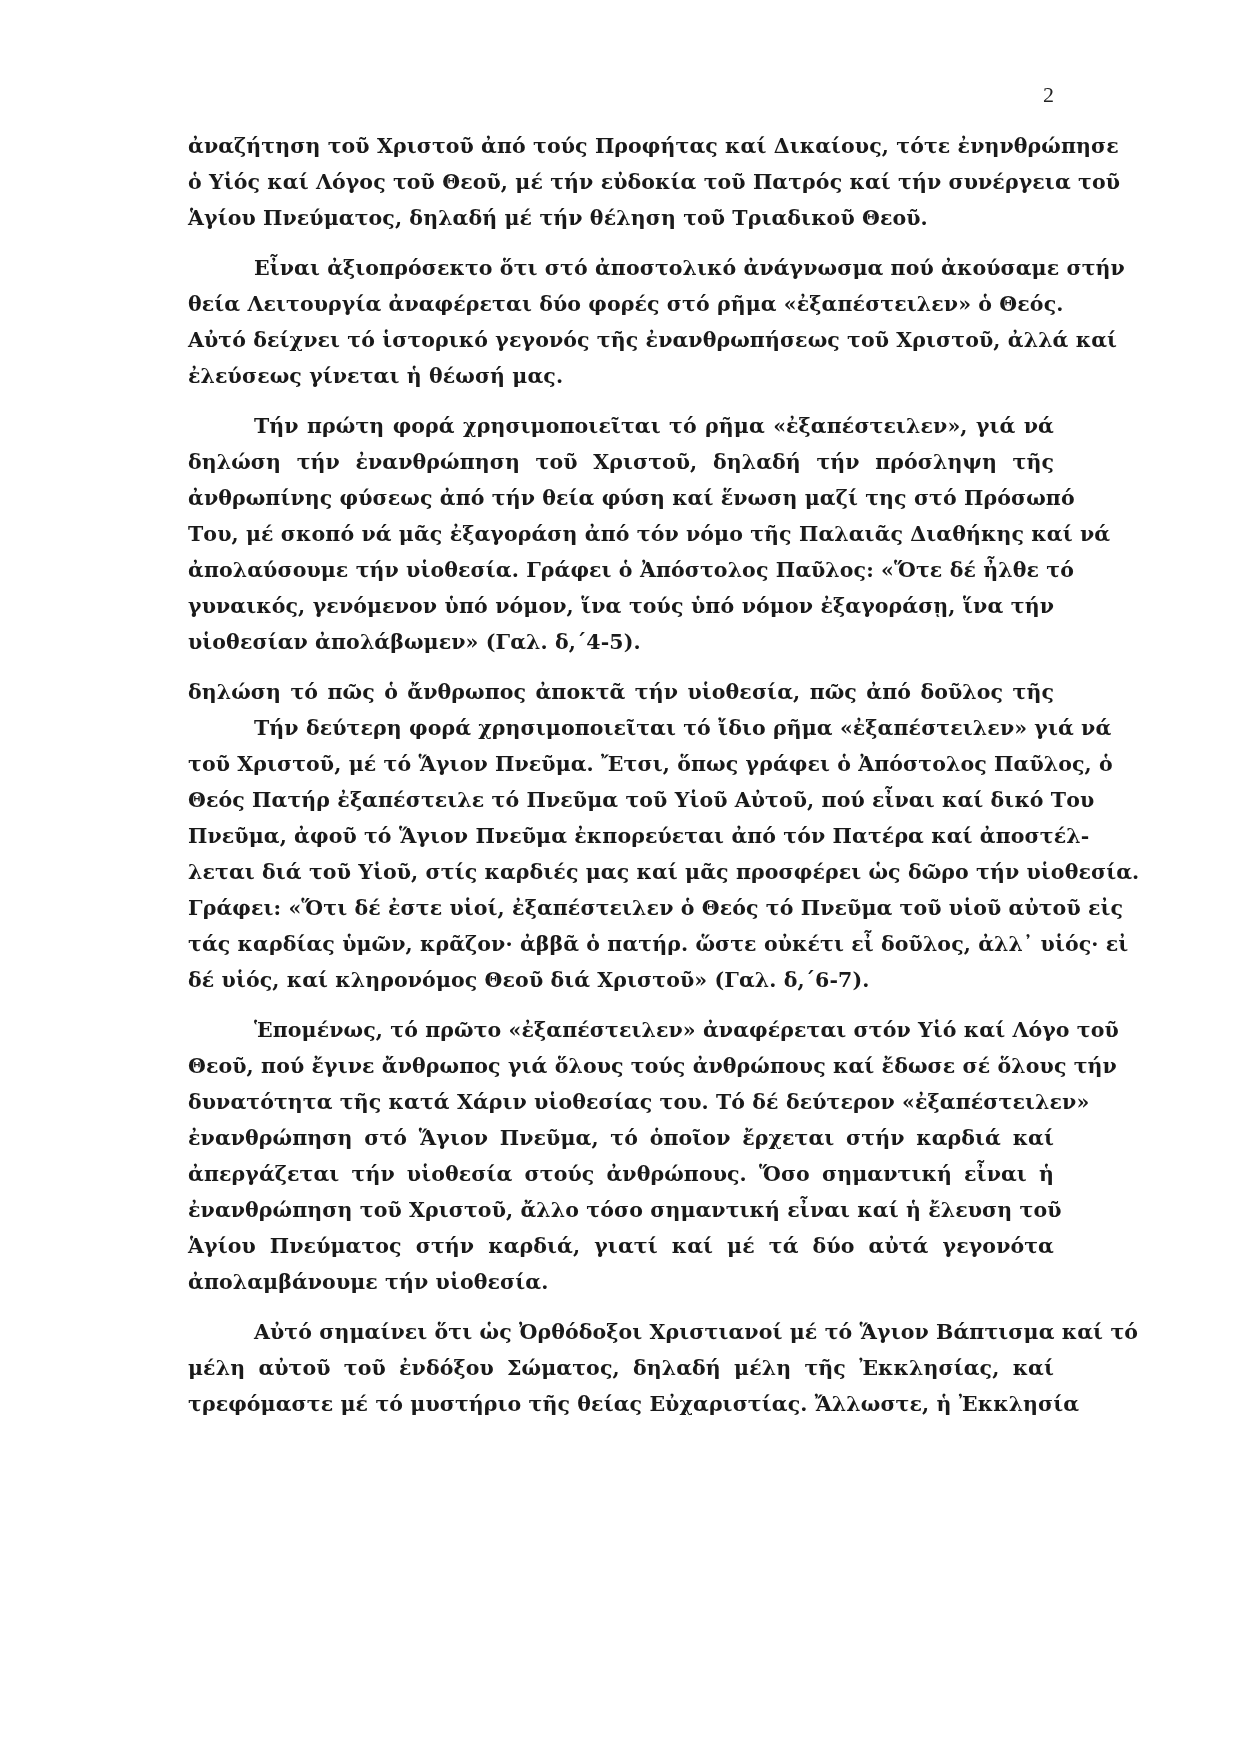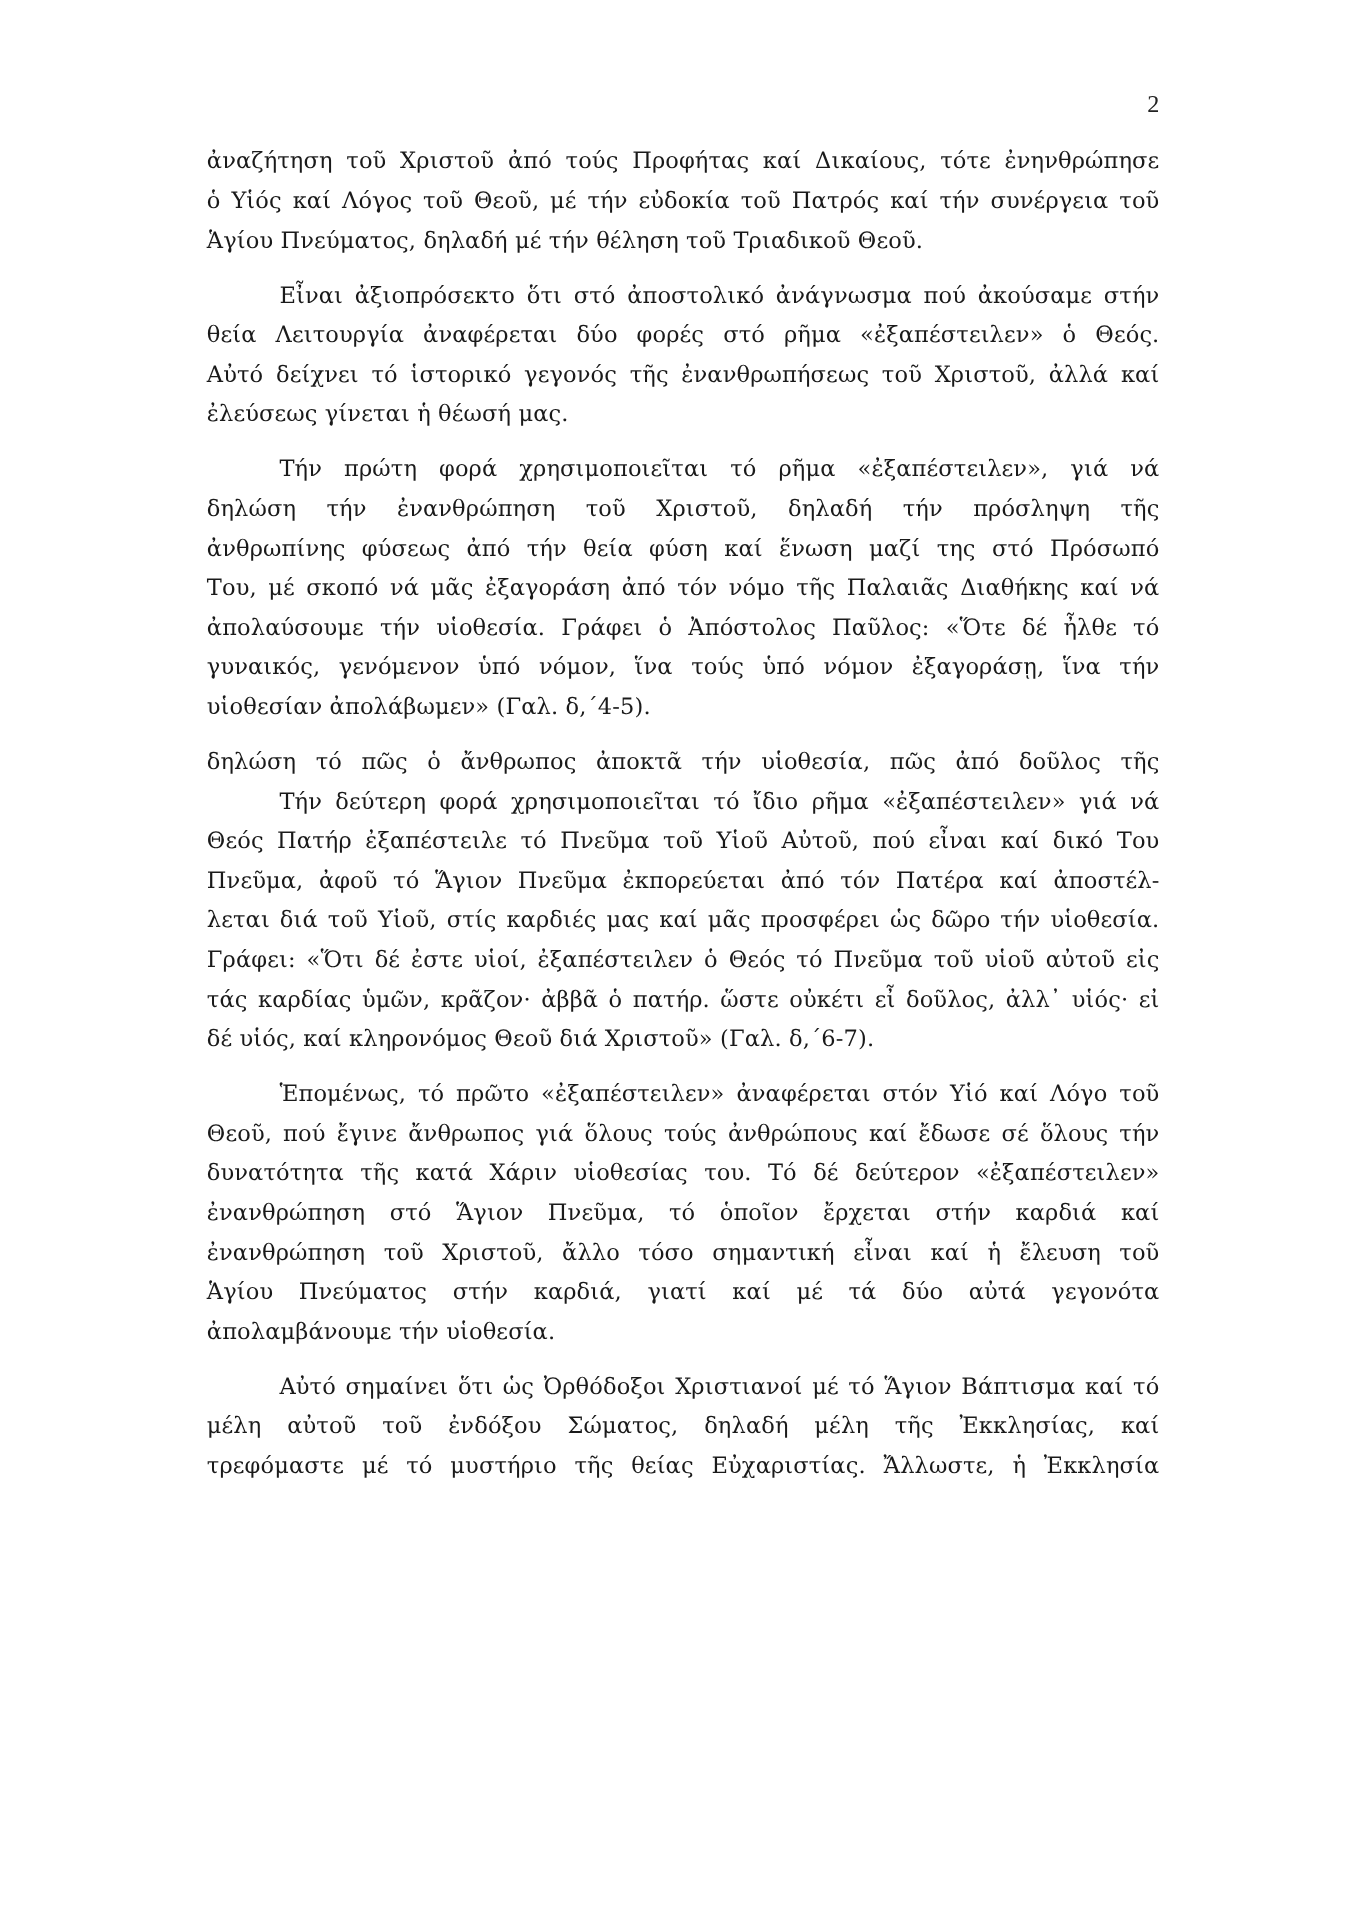--- a/index.html
+++ b/index.html
@@ -9,21 +9,21 @@
     background: #ffffff; color: #1a1a1a;
     font-family: "DejaVu Serif", "Liberation Serif", serif;
   }
   .page-number {
     position: absolute; top: 82px; left: 1030px; width: 24px; text-align: right;
     font-family: "Liberation Serif", serif; font-size: 22px; color: #222;
   }
   .body-text {
     position: absolute; left: 188px; top: 128px; width: 866px;
   }
-  .para { margin: 0 0 14px 0; }
+  .para { margin: 0 0 14px 0; font-weight: bold; }
   .line {
     display: block; height: 36px; line-height: 36px;
     font-size: 20.5px; letter-spacing: 0.1px;
     text-align: justify; text-align-last: justify; white-space: nowrap;
     overflow: visible;
   }
   .line.last { text-align-last: left; }
   .line.indent { padding-left: 66px; }
 </style>
 </head>
@@ -48,32 +48,34 @@
         <span class="line">δηλώση τήν ἐνανθρώπηση τοῦ Χριστοῦ, δηλαδή τήν πρόσληψη τῆς</span>
         <span class="line">ἀνθρωπίνης φύσεως ἀπό τήν θεία φύση καί ἕνωση μαζί της στό Πρόσωπό</span>
         <span class="line">Του, μέ σκοπό νά μᾶς ἐξαγοράση ἀπό τόν νόμο τῆς Παλαιᾶς Διαθήκης καί νά</span>
         <span class="line">ἀπολαύσουμε τήν υἱοθεσία. Γράφει ὁ Ἀπόστολος Παῦλος: «Ὅτε δέ ἦλθε τό</span>
         <span class="line">γυναικός, γενόμενον ὑπό νόμον, ἵνα τούς ὑπό νόμον ἐξαγοράσῃ, ἵνα τήν</span>
         <span class="line last">υἱοθεσίαν ἀπολάβωμεν» (Γαλ. δ,΄4-5).</span>
       </div>
       <div class="para">
         <span class="line">δηλώση τό πῶς ὁ ἄνθρωπος ἀποκτᾶ τήν υἱοθεσία, πῶς ἀπό δοῦλος τῆς</span>
         <span class="line indent">Τήν δεύτερη φορά χρησιμοποιεῖται τό ἴδιο ρῆμα «ἐξαπέστειλεν» γιά νά</span>
+        <span class="line">τοῦ Χριστοῦ, μέ τό Ἅγιον Πνεῦμα. Ἔτσι, ὅπως γράφει ὁ Ἀπόστολος Παῦλος, ὁ</span>
         <span class="line">Θεός Πατήρ ἐξαπέστειλε τό Πνεῦμα τοῦ Υἱοῦ Αὐτοῦ, πού εἶναι καί δικό Του</span>
         <span class="line">Πνεῦμα, ἀφοῦ τό Ἅγιον Πνεῦμα ἐκπορεύεται ἀπό τόν Πατέρα καί ἀποστέλ-</span>
         <span class="line">λεται διά τοῦ Υἱοῦ, στίς καρδιές μας καί μᾶς προσφέρει ὡς δῶρο τήν υἱοθεσία.</span>
         <span class="line">Γράφει: «Ὅτι δέ ἐστε υἱοί, ἐξαπέστειλεν ὁ Θεός τό Πνεῦμα τοῦ υἱοῦ αὐτοῦ εἰς</span>
         <span class="line">τάς καρδίας ὑμῶν, κρᾶζον· ἀββᾶ ὁ πατήρ. ὥστε οὐκέτι εἶ δοῦλος, ἀλλ᾽ υἱός· εἰ</span>
         <span class="line last">δέ υἱός, καί κληρονόμος Θεοῦ διά Χριστοῦ» (Γαλ. δ,΄6-7).</span>
       </div>
       <div class="para">
         <span class="line indent">Ἑπομένως, τό πρῶτο «ἐξαπέστειλεν» ἀναφέρεται στόν Υἱό καί Λόγο τοῦ</span>
         <span class="line">Θεοῦ, πού ἔγινε ἄνθρωπος γιά ὅλους τούς ἀνθρώπους καί ἔδωσε σέ ὅλους τήν</span>
         <span class="line">δυνατότητα τῆς κατά Χάριν υἱοθεσίας του. Τό δέ δεύτερον «ἐξαπέστειλεν»</span>
         <span class="line">ἐνανθρώπηση στό Ἅγιον Πνεῦμα, τό ὁποῖον ἔρχεται στήν καρδιά καί</span>
+        <span class="line">ἀπεργάζεται τήν υἱοθεσία στούς ἀνθρώπους. Ὅσο σημαντική εἶναι ἡ</span>
         <span class="line">ἐνανθρώπηση τοῦ Χριστοῦ, ἄλλο τόσο σημαντική εἶναι καί ἡ ἔλευση τοῦ</span>
         <span class="line">Ἁγίου Πνεύματος στήν καρδιά, γιατί καί μέ τά δύο αὐτά γεγονότα</span>
         <span class="line last">ἀπολαμβάνουμε τήν υἱοθεσία.</span>
       </div>
       <div class="para">
         <span class="line indent">Αὐτό σημαίνει ὅτι ὡς Ὀρθόδοξοι Χριστιανοί μέ τό Ἅγιον Βάπτισμα καί τό</span>
         <span class="line">μέλη αὐτοῦ τοῦ ἐνδόξου Σώματος, δηλαδή μέλη τῆς Ἐκκλησίας, καί</span>
         <span class="line">τρεφόμαστε μέ τό μυστήριο τῆς θείας Εὐχαριστίας. Ἄλλωστε, ἡ Ἐκκλησία</span>
       </div>
     </div>

